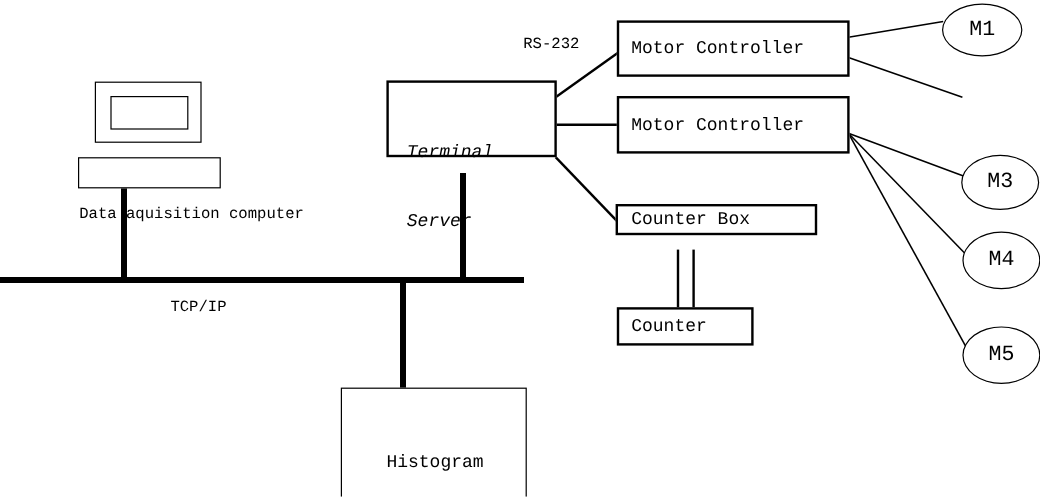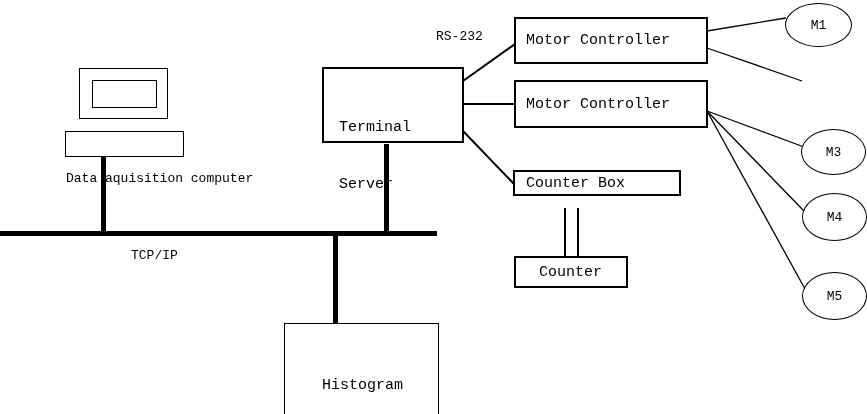--- a/index.html
+++ b/index.html
@@ -38,49 +38,49 @@
     display: flex;
     align-items: center;
   }
   .ellipse {
     position: absolute;
     box-sizing: border-box;
     background: #ffffff;
     border: 1px solid #000000;
     border-radius: 50%;
     z-index: 2;
-    font-size: 13px;
+    font-size: 18px;
     display: flex;
     align-items: center;
     justify-content: center;
   }
   .lbl {
     position: absolute;
     z-index: 3;
     font-size: 13px;
     line-height: 19px;
     white-space: pre;
   }
 
   
   #monitor-outer { left: 79px;  top: 68px;  width: 89px;  height: 51px; }
   #monitor-screen{ left: 92px;  top: 80px;  width: 65px;  height: 28px; }
   #keyboard      { left: 65px;  top: 131px; width: 119px; height: 26px; }
 
   
   #computer-caption { left: 66px;  top: 169px; }
-  #tcpip-label      { left: 131px; top: 246px; }
+  #tcpip-label      { left: 142px; top: 246px; }
   #rs232-label      { left: 436px; top: 27px;  }
 
   
-  #terminal-server-box { left: 322px; top: 67px;  width: 142px; height: 76px; padding: 11px 0 0 15px; }
+  #terminal-server-box { left: 322px; top: 67px;  width: 142px; height: 64px; padding: 11px 0 0 15px; font-style: italic; }
   #motor-controller-1  { left: 514px; top: 17px;  width: 194px; height: 47px; padding-left: 10px; }
   #motor-controller-2  { left: 514px; top: 80px;  width: 194px; height: 48px; padding-left: 10px; }
   #counter-box         { left: 513px; top: 170px; width: 168px; height: 26px; padding-left: 11px; }
-  #counter             { left: 514px; top: 256px; width: 114px; height: 32px; padding-left: 23px; }
+  #counter             { left: 514px; top: 256px; width: 114px; height: 32px; padding-left: 10px; }
   #histogram-memory    { left: 284px; top: 323px; width: 155px; height: 118px; padding: 14px 0 0 37px; }
 
   
   #motor-m1 { left: 785px; top: 3px;   width: 67px; height: 44px; }
   #motor-m2 { left: 801px; top: 65px;  width: 66px; height: 45px; }
   #motor-m3 { left: 801px; top: 129px; width: 65px; height: 46px; }
   #motor-m4 { left: 802px; top: 193px; width: 65px; height: 48px; text-align: center; }
   #motor-m5 { left: 802px; top: 272px; width: 65px; height: 48px; justify-content: center; }
 </style>
 </head>

